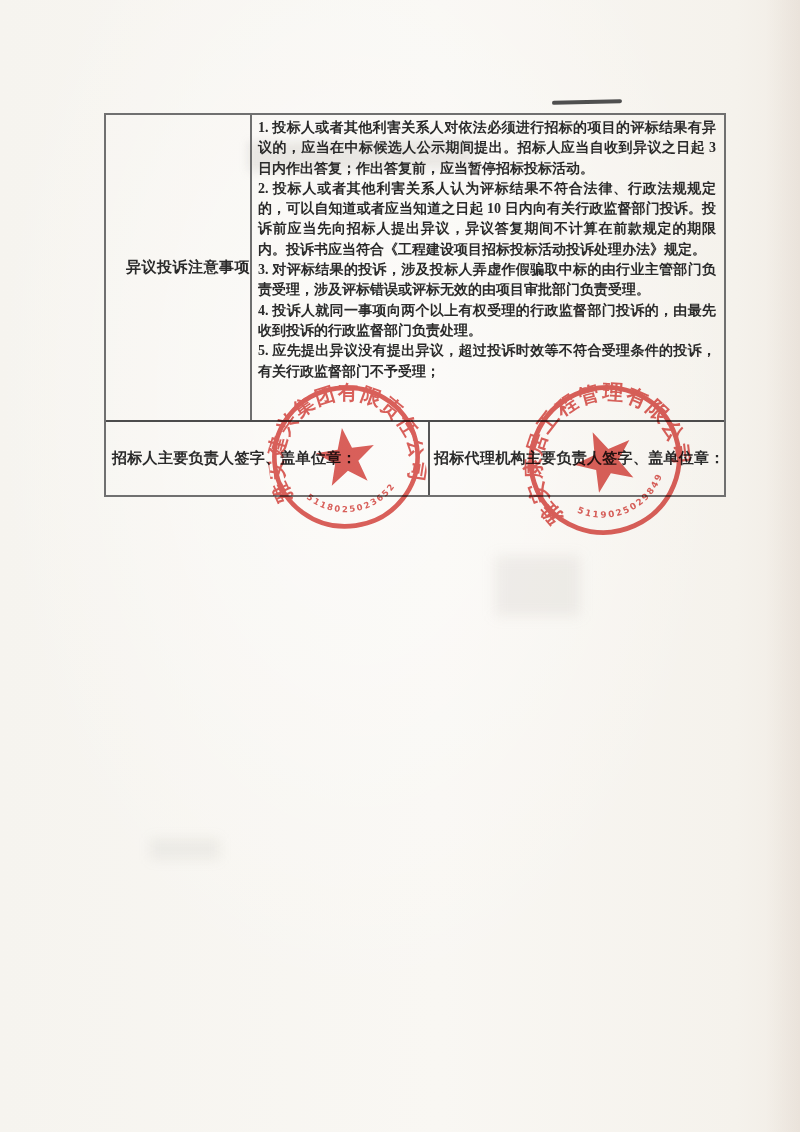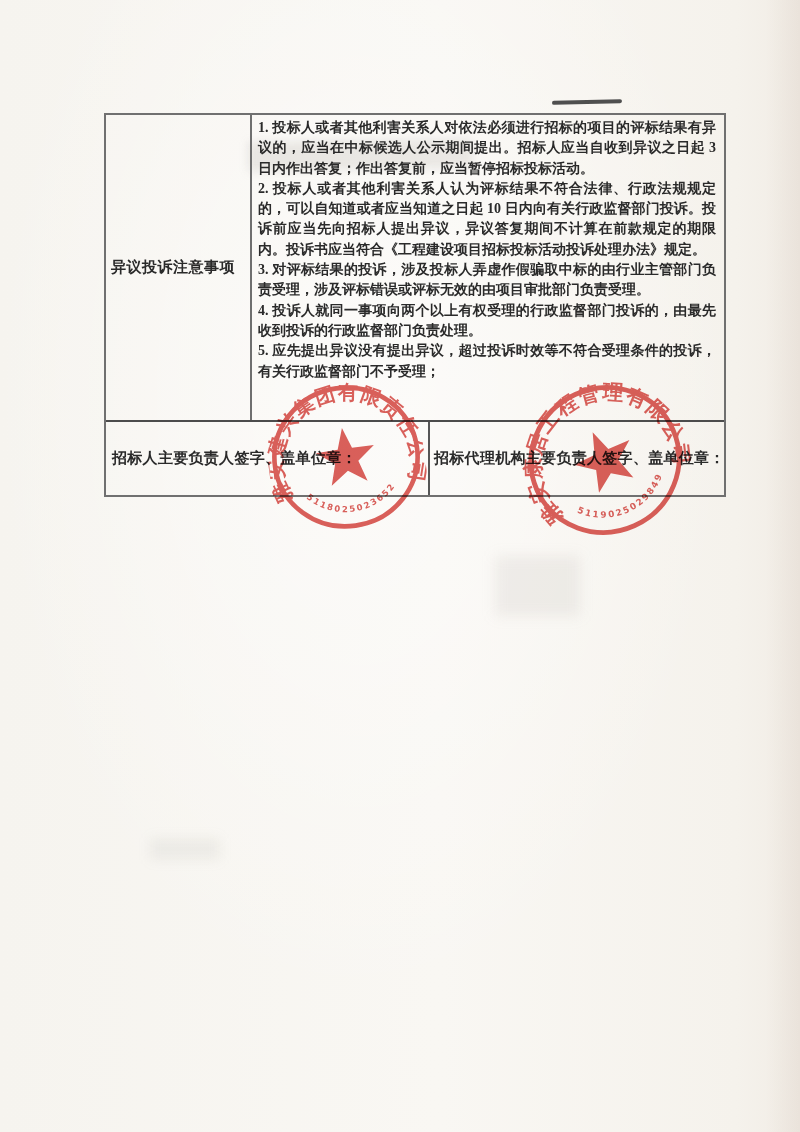--- a/index.html
+++ b/index.html
@@ -22,21 +22,21 @@
     border:2px solid #707070;box-sizing:border-box;
     color:#2a2a2a;
   }
   .row-notice{
     display:flex;height:305px;box-sizing:border-box;
   }
   .cell{box-sizing:border-box;}
   .notice-label-cell{
     width:146px;flex:0 0 146px;border-right:2px solid #6f6f6f;
     display:flex;align-items:center;padding-left:5px;
-    font-size:15px;font-weight:700;letter-spacing:.5px;white-space:nowrap;
+    font-size:15px;font-weight:700;letter-spacing:.5px;white-space:nowrap;justify-content:flex-end;
   }
   .notice-content-cell{
     flex:1;padding:3px 8px 0 6px;
     font-size:14px;line-height:20.3px;font-weight:600;
     text-align:justify;text-justify:inter-character;
   }
   .notice-content-cell p{margin:0;}
   .row-signatures{
     display:flex;height:75px;border-top:2px solid #4c4c4c;
     border-bottom:0;box-sizing:border-box;

